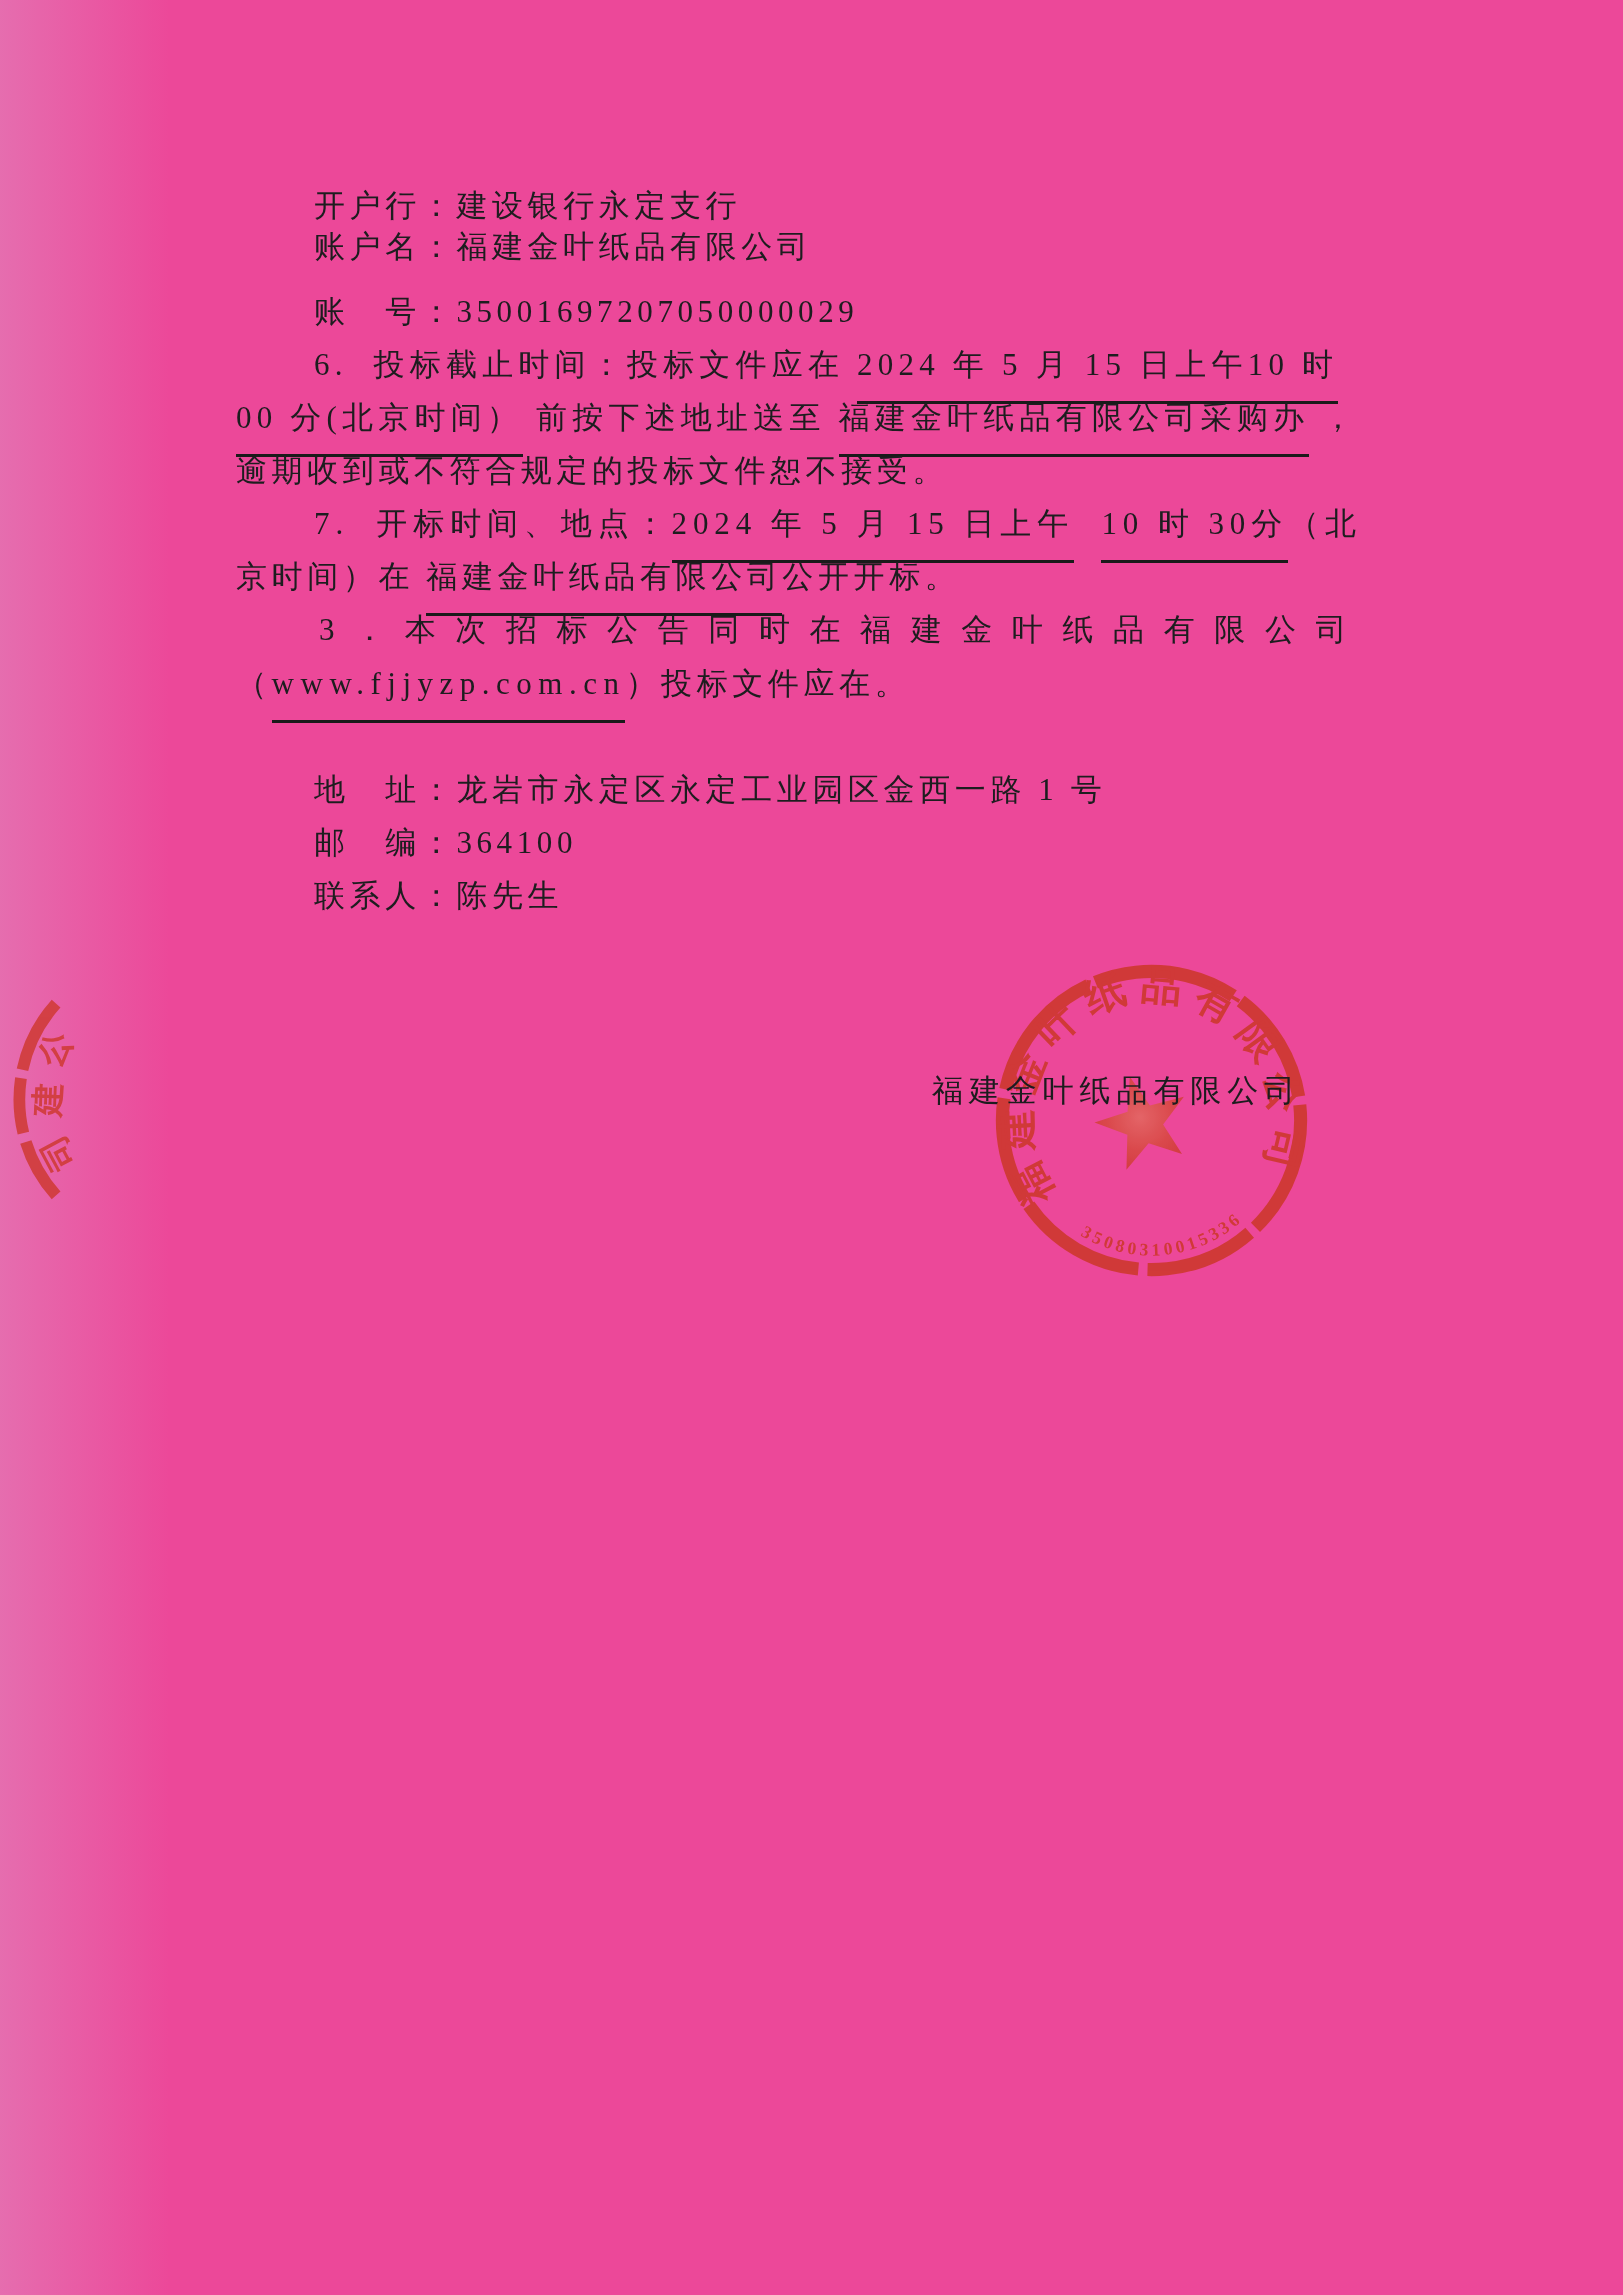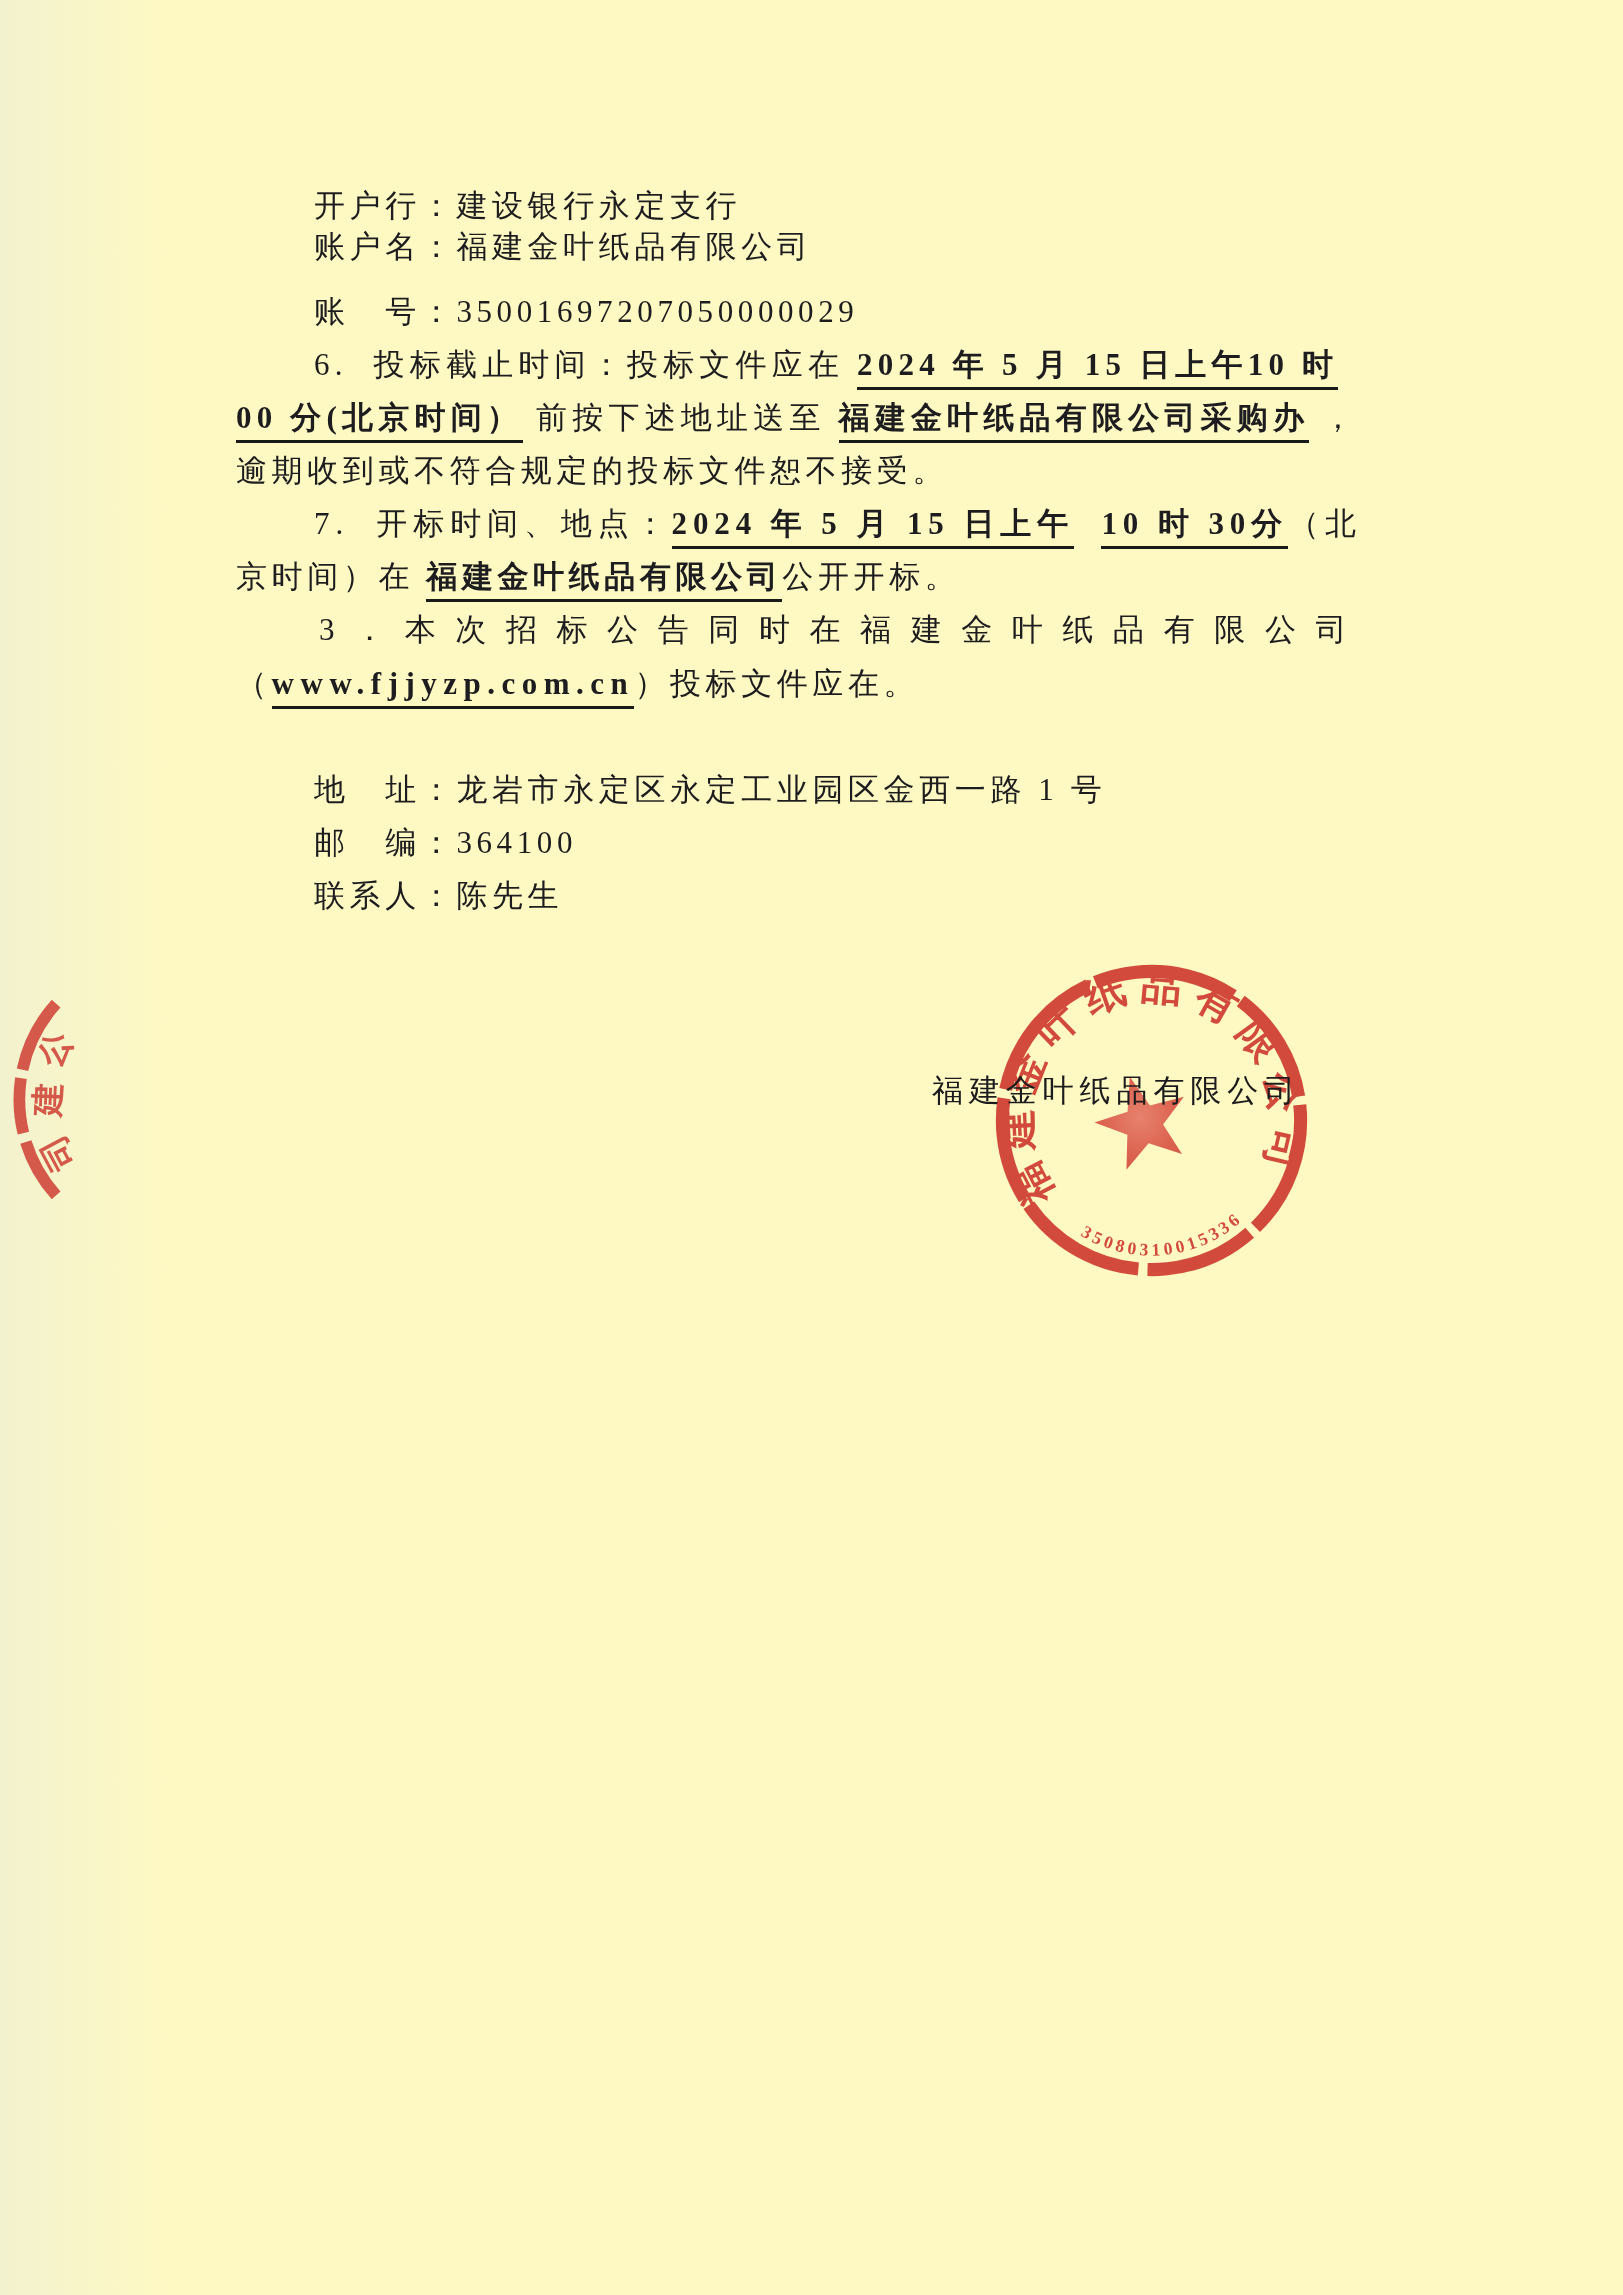--- a/index.html
+++ b/index.html
@@ -1,19 +1,19 @@
 <!DOCTYPE html>
 <html style="font-size:10.5px"><head>
 <meta charset="utf-8">
 <style>
   html,body{margin:0;padding:0;background:#e8e8e8;}
   #page{
     position:relative;
     width:1623px;height:2295px;
-    background:#fef9c3;
+    background:#ec4899;
     overflow:hidden;
     font-family:"Liberation Serif","DejaVu Serif",serif;
   }
   
   #page::before{
     content:"";position:absolute;left:0;top:0;width:170px;height:2295px;
     background:linear-gradient(90deg,rgba(210,220,240,.25),rgba(210,220,240,0));
     pointer-events:none;
   }
   .line{
@@ -30,21 +30,21 @@
   .l6 {left:236px; top:444px;}
   .l7 {left:314px; top:497px; letter-spacing:5.9px;}
   .l8 {left:236px; top:550px;}
   .l9 {left:319px; top:603px; letter-spacing:19.6px;}
   .l10{left:236px; top:657px;}
   .l11{left:314px; top:710px;}
   .l12{left:314px; top:763px;}
   .l13{left:314px; top:816px;}
   .l14{left:314px; top:869px;}
   .l15{left:314px; top:922px;}
-  .u{border-bottom:3.9px solid #1a1a1a;padding-bottom:5px;font-weight:bold;}
+  .u{border-bottom:3.9px solid #1a1a1a;padding-bottom:19px;}
   .latin{letter-spacing:6.5px;}
   .sig{
     position:absolute;height:54px;line-height:54px;
     font-size:31px;color:#1c1c1e;white-space:pre;z-index:5;
   }
   .sig-company{left:932px;top:1064px;letter-spacing:5.9px;}
   .sig-date{left:987px;top:1117px;letter-spacing:3.9px;word-spacing:10.5px;}
   .sealwrap{position:absolute;z-index:3;}
   #main-seal{left:988px;top:957px;width:327px;height:327px;}
   #edge-seal{left:0;top:936px;width:137px;height:340px;}

